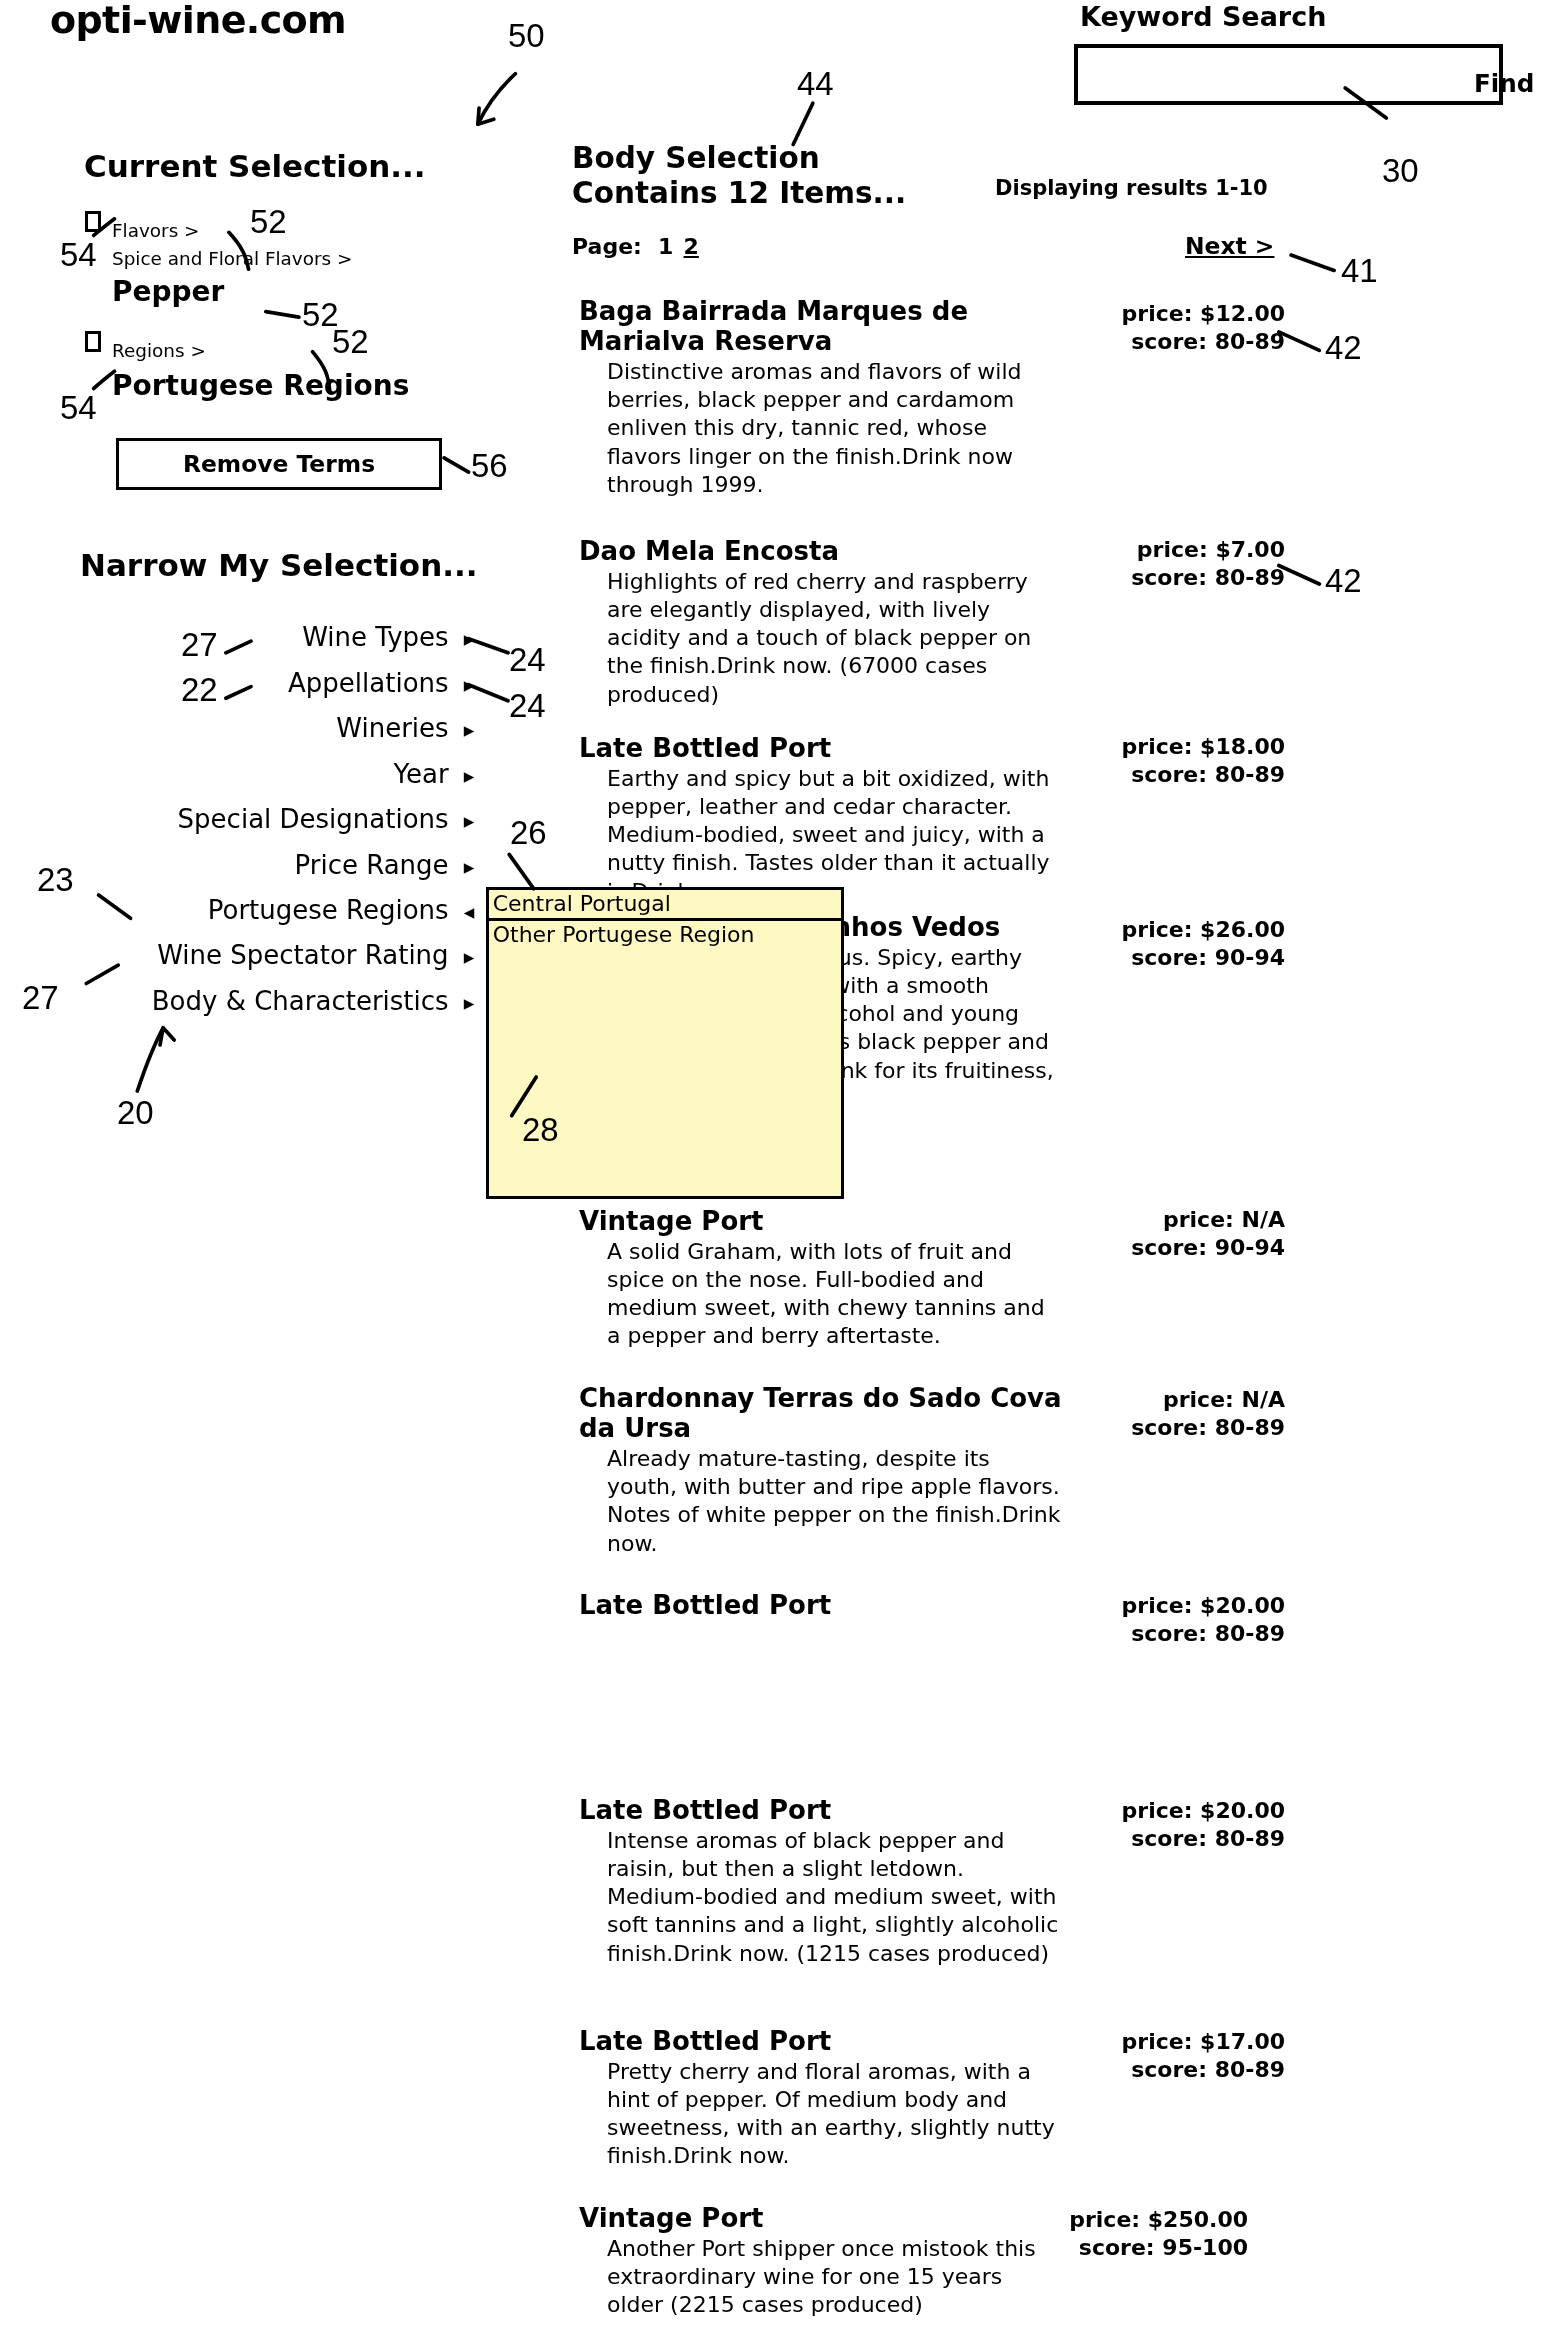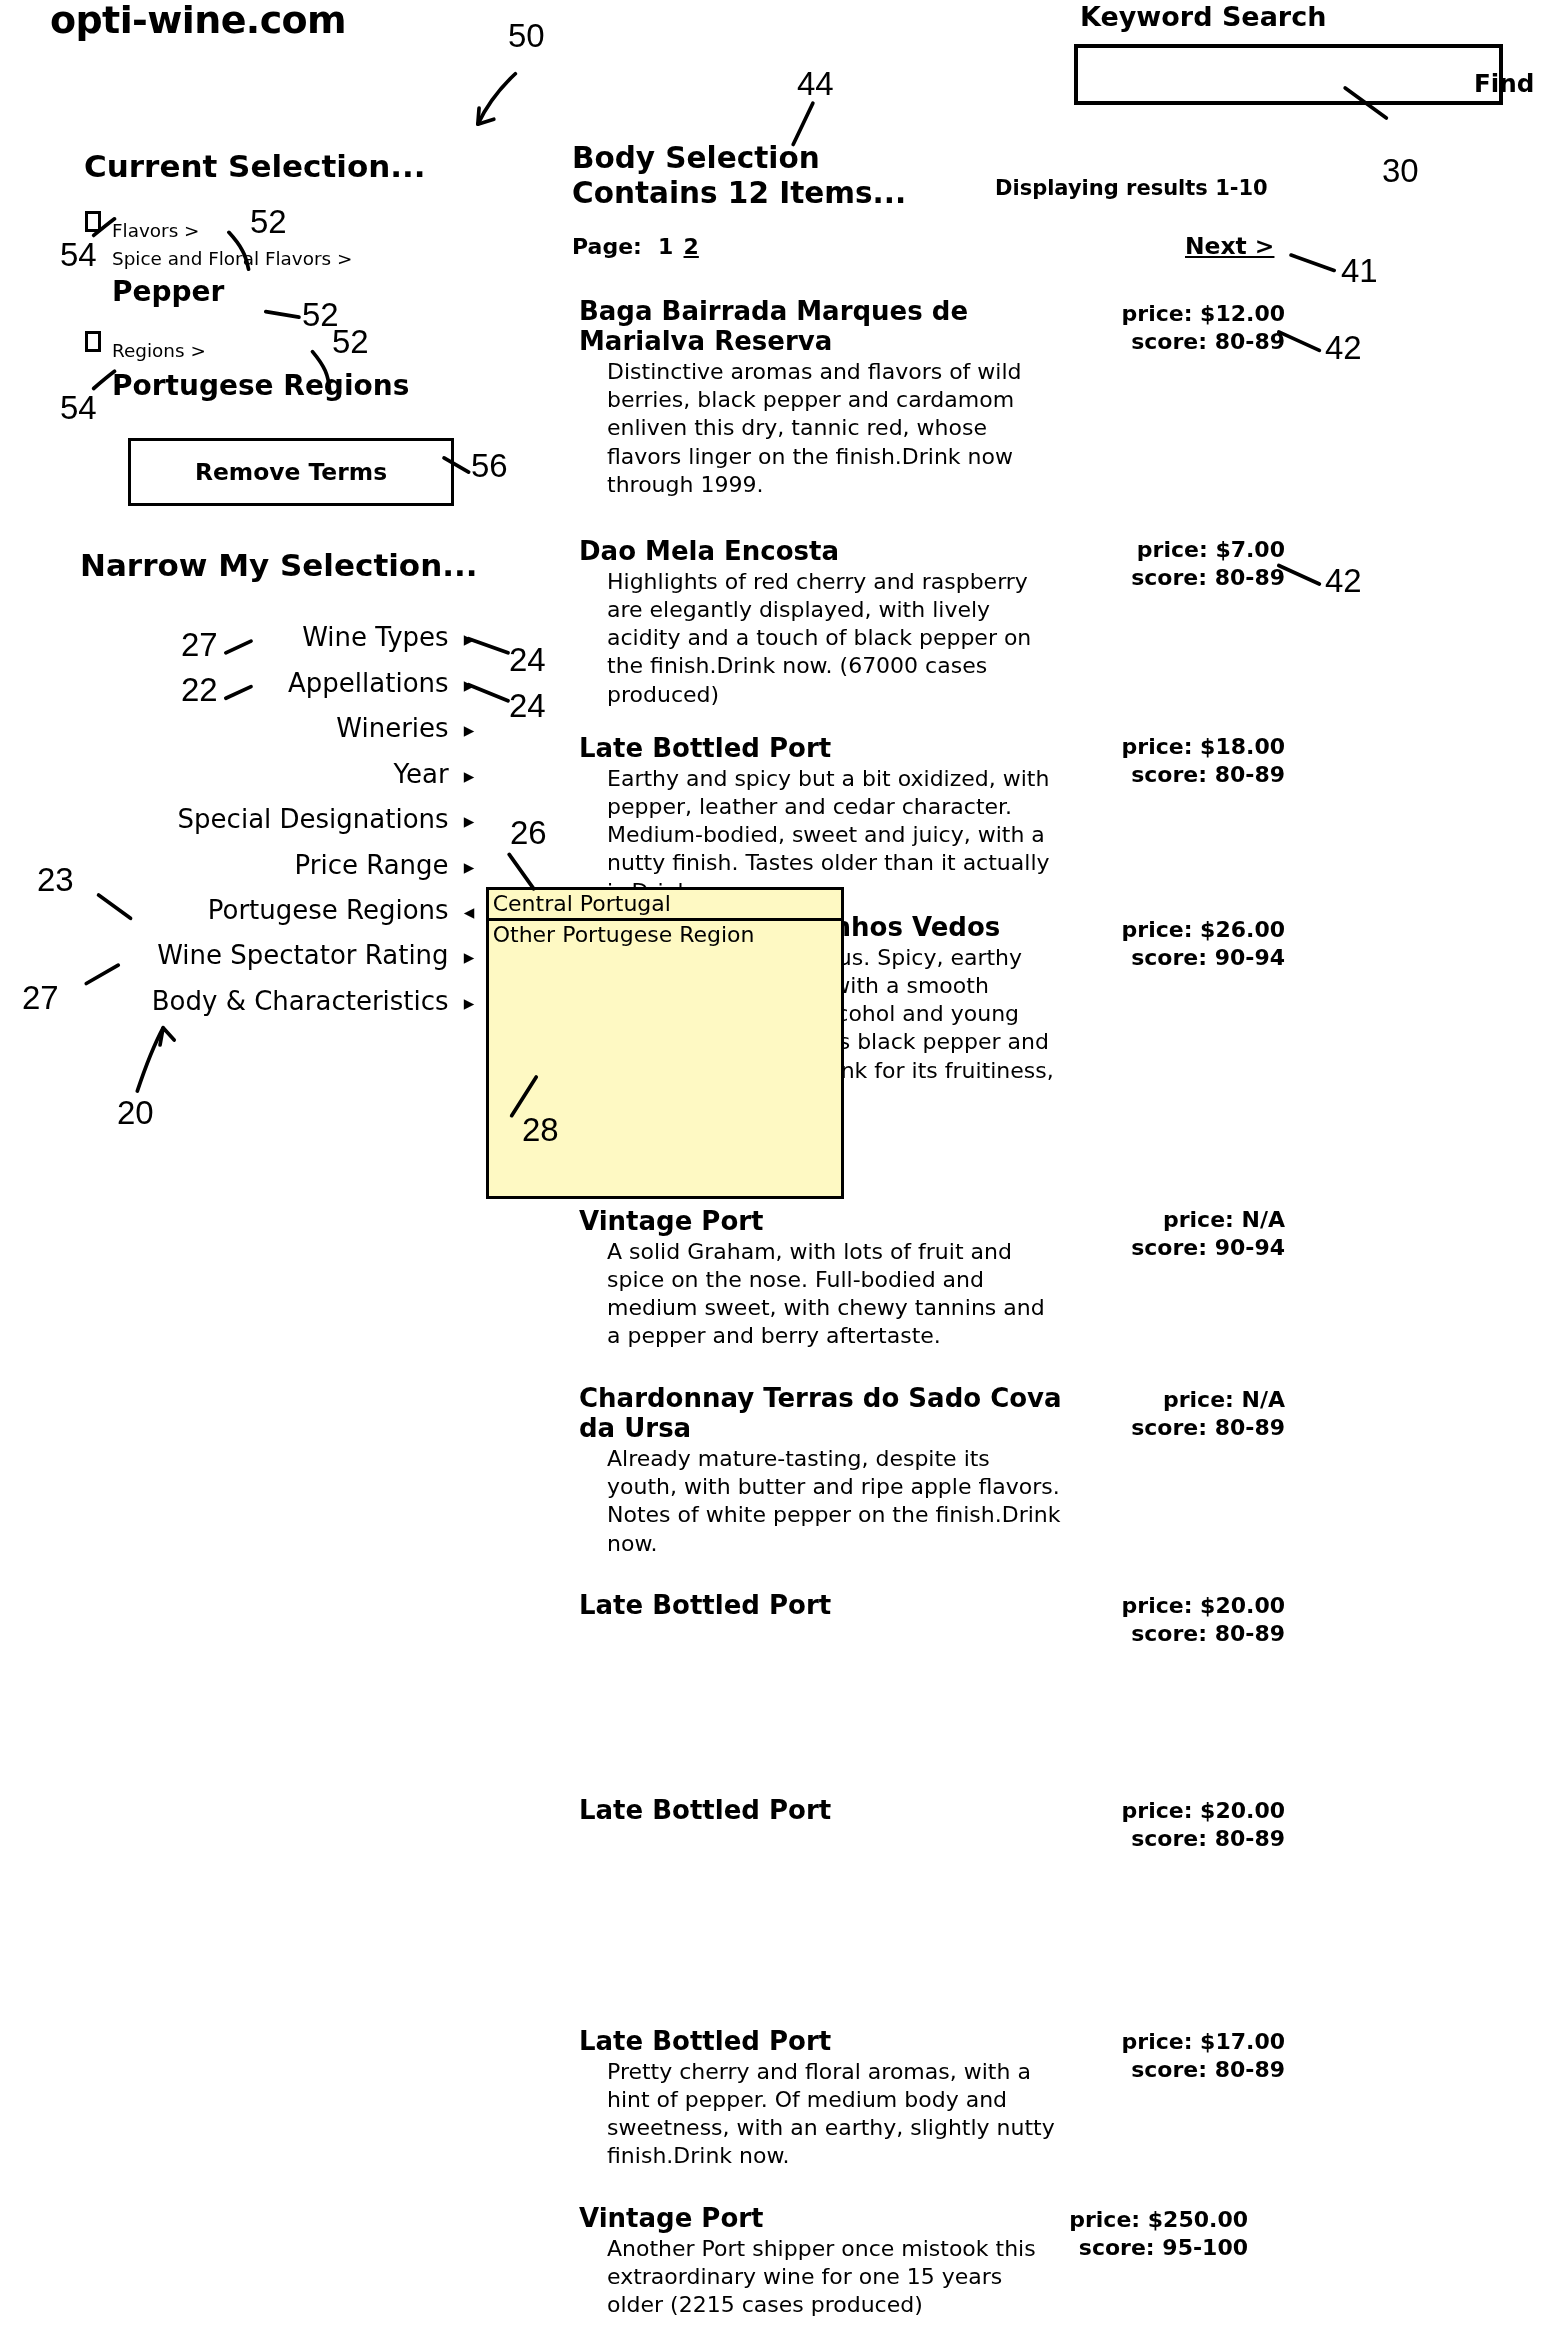--- a/index.html
+++ b/index.html
@@ -177,21 +177,21 @@
 <div class="abs lbl-sm nowrap" style="left:112px; top:220px;">Flavors &gt;</div>
 <div class="abs lbl-sm nowrap" style="left:112px; top:248px;">Spice and Floral Flavors &gt;</div>
 <div class="abs big-term nowrap" style="left:112px; top:275px;">Pepper</div>
 
 <div class="abs" style="left:85px; top:331px;">
   <div class="cbx"></div>
 </div>
 <div class="abs lbl-sm nowrap" style="left:112px; top:340px;">Regions &gt;</div>
 <div class="abs big-term nowrap" style="left:112px; top:369px;">Portugese Regions</div>
 
-<div class="abs" id="remove-btn" style="left:128px; top:438px; width:326px; height:68px;">
+<div class="abs" id="remove-btn" style="left:116px; top:438px; width:326px; height:52px;">
   <span>Remove Terms</span>
 </div>
 
 <div class="abs h-sec" style="left:80px; top:547px;">Narrow My Selection...</div>
 
 <div class="nm-row" style="left:-24.6px; top:622px;">
   <span class="nm-label">Wine Types</span>
   <span class="nm-arrow">▸</span>
 </div>
 <div class="nm-row" style="left:-24.6px; top:668px;">
@@ -299,20 +299,21 @@
 <div class="abs" style="left:579px; top:1590px;">
   <div class="res-title">Late Bottled Port</div>
 </div>
 <div class="abs res-meta" style="left:1082px; top:1592px;">
   <span class="m2">price: $20.00</span>
   <span class="m2">score: 80-89</span>
 </div>
 
 <div class="abs" style="left:579px; top:1795px;">
   <div class="res-title">Late Bottled Port</div>
+  <div class="res-desc">Intense aromas of black pepper and raisin, but then a slight letdown. Medium-bodied and medium sweet, with soft tannins and a light, slightly alcoholic finish.Drink now. (1215 cases produced)</div>
 </div>
 <div class="abs res-meta" style="left:1082px; top:1797px;">
   <span class="m2">price: $20.00</span>
   <span class="m2">score: 80-89</span>
 </div>
 
 <div class="abs" style="left:579px; top:2026px;">
   <div class="res-title">Late Bottled Port</div>
   <div class="res-desc">Pretty cherry and floral aromas, with a hint of pepper. Of medium body and sweetness, with an earthy, slightly nutty finish.Drink now.</div>
 </div>

